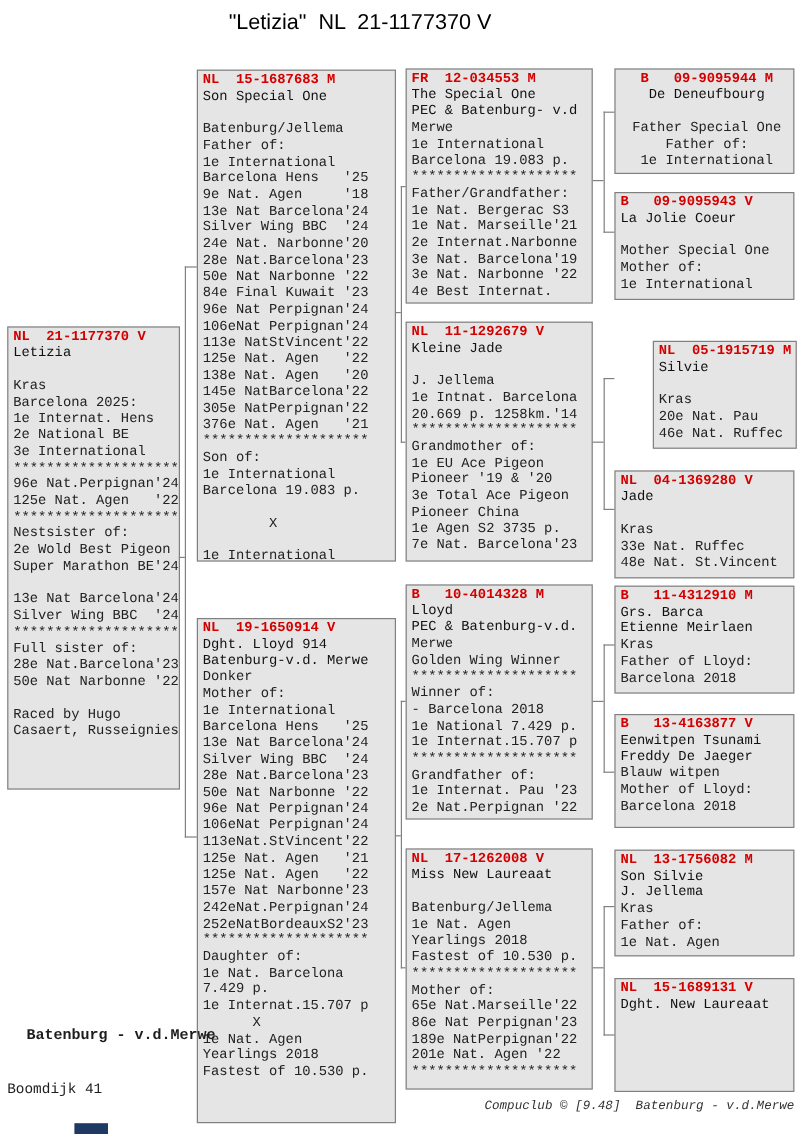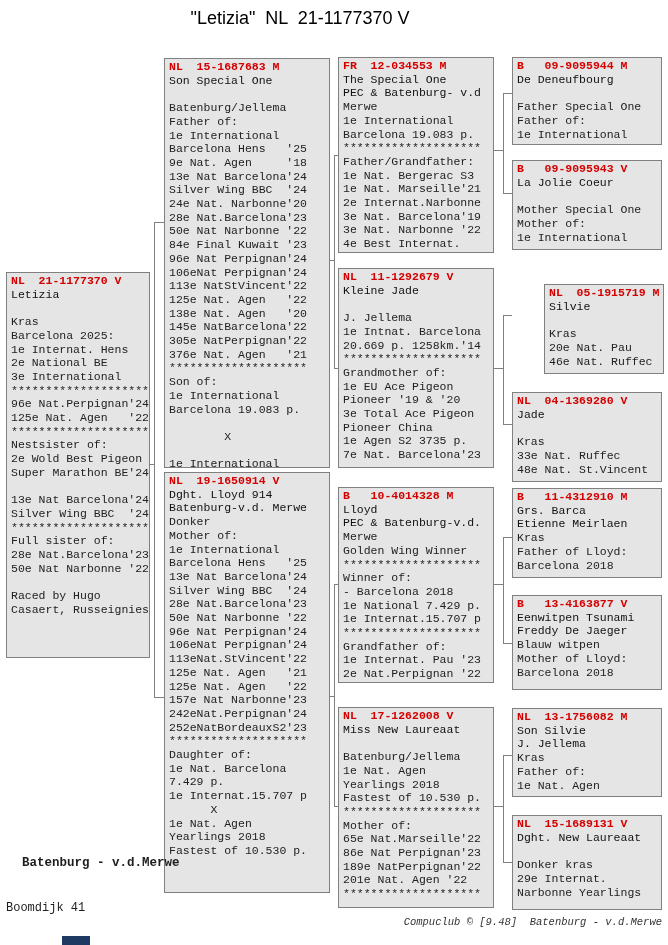--- a/index.html
+++ b/index.html
@@ -27,26 +27,26 @@
     font-size:11.5px;
     line-height:13.7px;
     overflow:hidden;
   }
   .ring{white-space:pre;font-weight:bold;color:#d40000;}
   .bname{white-space:pre;font-weight:normal;color:#111;}
   .pbody{white-space:pre;color:#222;}
   
   #box-subject{left:6px;  top:272px;width:144px;height:386px;}
   #box-sire   {left:164px;top:58px; width:166px;height:410px;}
-  #box-dam    {left:164px;top:472px;width:166px;height:421px;}
+  #box-dam    {left:164px;top:515px;width:166px;height:421px;}
   #box-ff     {left:338px;top:57px; width:156px;height:196px;}
   #box-fm     {left:338px;top:268px;width:156px;height:200px;}
   #box-mf     {left:338px;top:487px;width:156px;height:196px;}
   #box-mm     {left:338px;top:707px;width:156px;height:201px;}
-  #box-fff    {left:512px;top:57px; width:150px;height:88px;}
+  #box-fff    {left:512px;top:57px; width:150px;height:88px;text-align:center;}
   #box-ffm    {left:512px;top:160px;width:150px;height:90px;}
   #box-fmf    {left:512px;top:284px;width:120px;height:90px;margin-left:32px;}
   #box-fmm    {left:512px;top:392px;width:150px;height:90px;}
   #box-mff    {left:512px;top:488px;width:150px;height:90px;}
   #box-mfm    {left:512px;top:595px;width:150px;height:95px;}
   #box-mmf    {left:512px;top:708px;width:150px;height:89px;}
   #box-mmm    {left:512px;top:815px;width:150px;height:95px;}
   .hline,.vline{position:absolute;background:#808080;}
   .hline{height:1px;}
   .vline{width:1px;}
@@ -273,24 +273,20 @@
     <div class="ring">NL  13-1756082 M</div>
     <div class="bname">Son Silvie
 J. Jellema</div>
     <div class="pbody">Kras
 Father of:
 1e Nat. Agen</div>
   </div>
   <div class="pbox" id="box-mmm">
     <div class="ring">NL  15-1689131 V</div>
     <div class="bname">Dght. New Laureaat</div>
-    <div class="pbody">
-Donker kras
-29e Internat.
-Narbonne Yearlings</div>
   </div>
 
   <div class="hline" style="left:149px;top:464px;width:5px;"></div>
   <div class="vline" style="left:154px;top:222px;height:476px;"></div>
   <div class="hline" style="left:154px;top:222px;width:10px;"></div>
   <div class="hline" style="left:154px;top:697px;width:10px;"></div>
 
   <div class="hline" style="left:330px;top:260px;width:4px;"></div>
   <div class="vline" style="left:334px;top:155px;height:214px;"></div>
   <div class="hline" style="left:334px;top:155px;width:4px;"></div>

